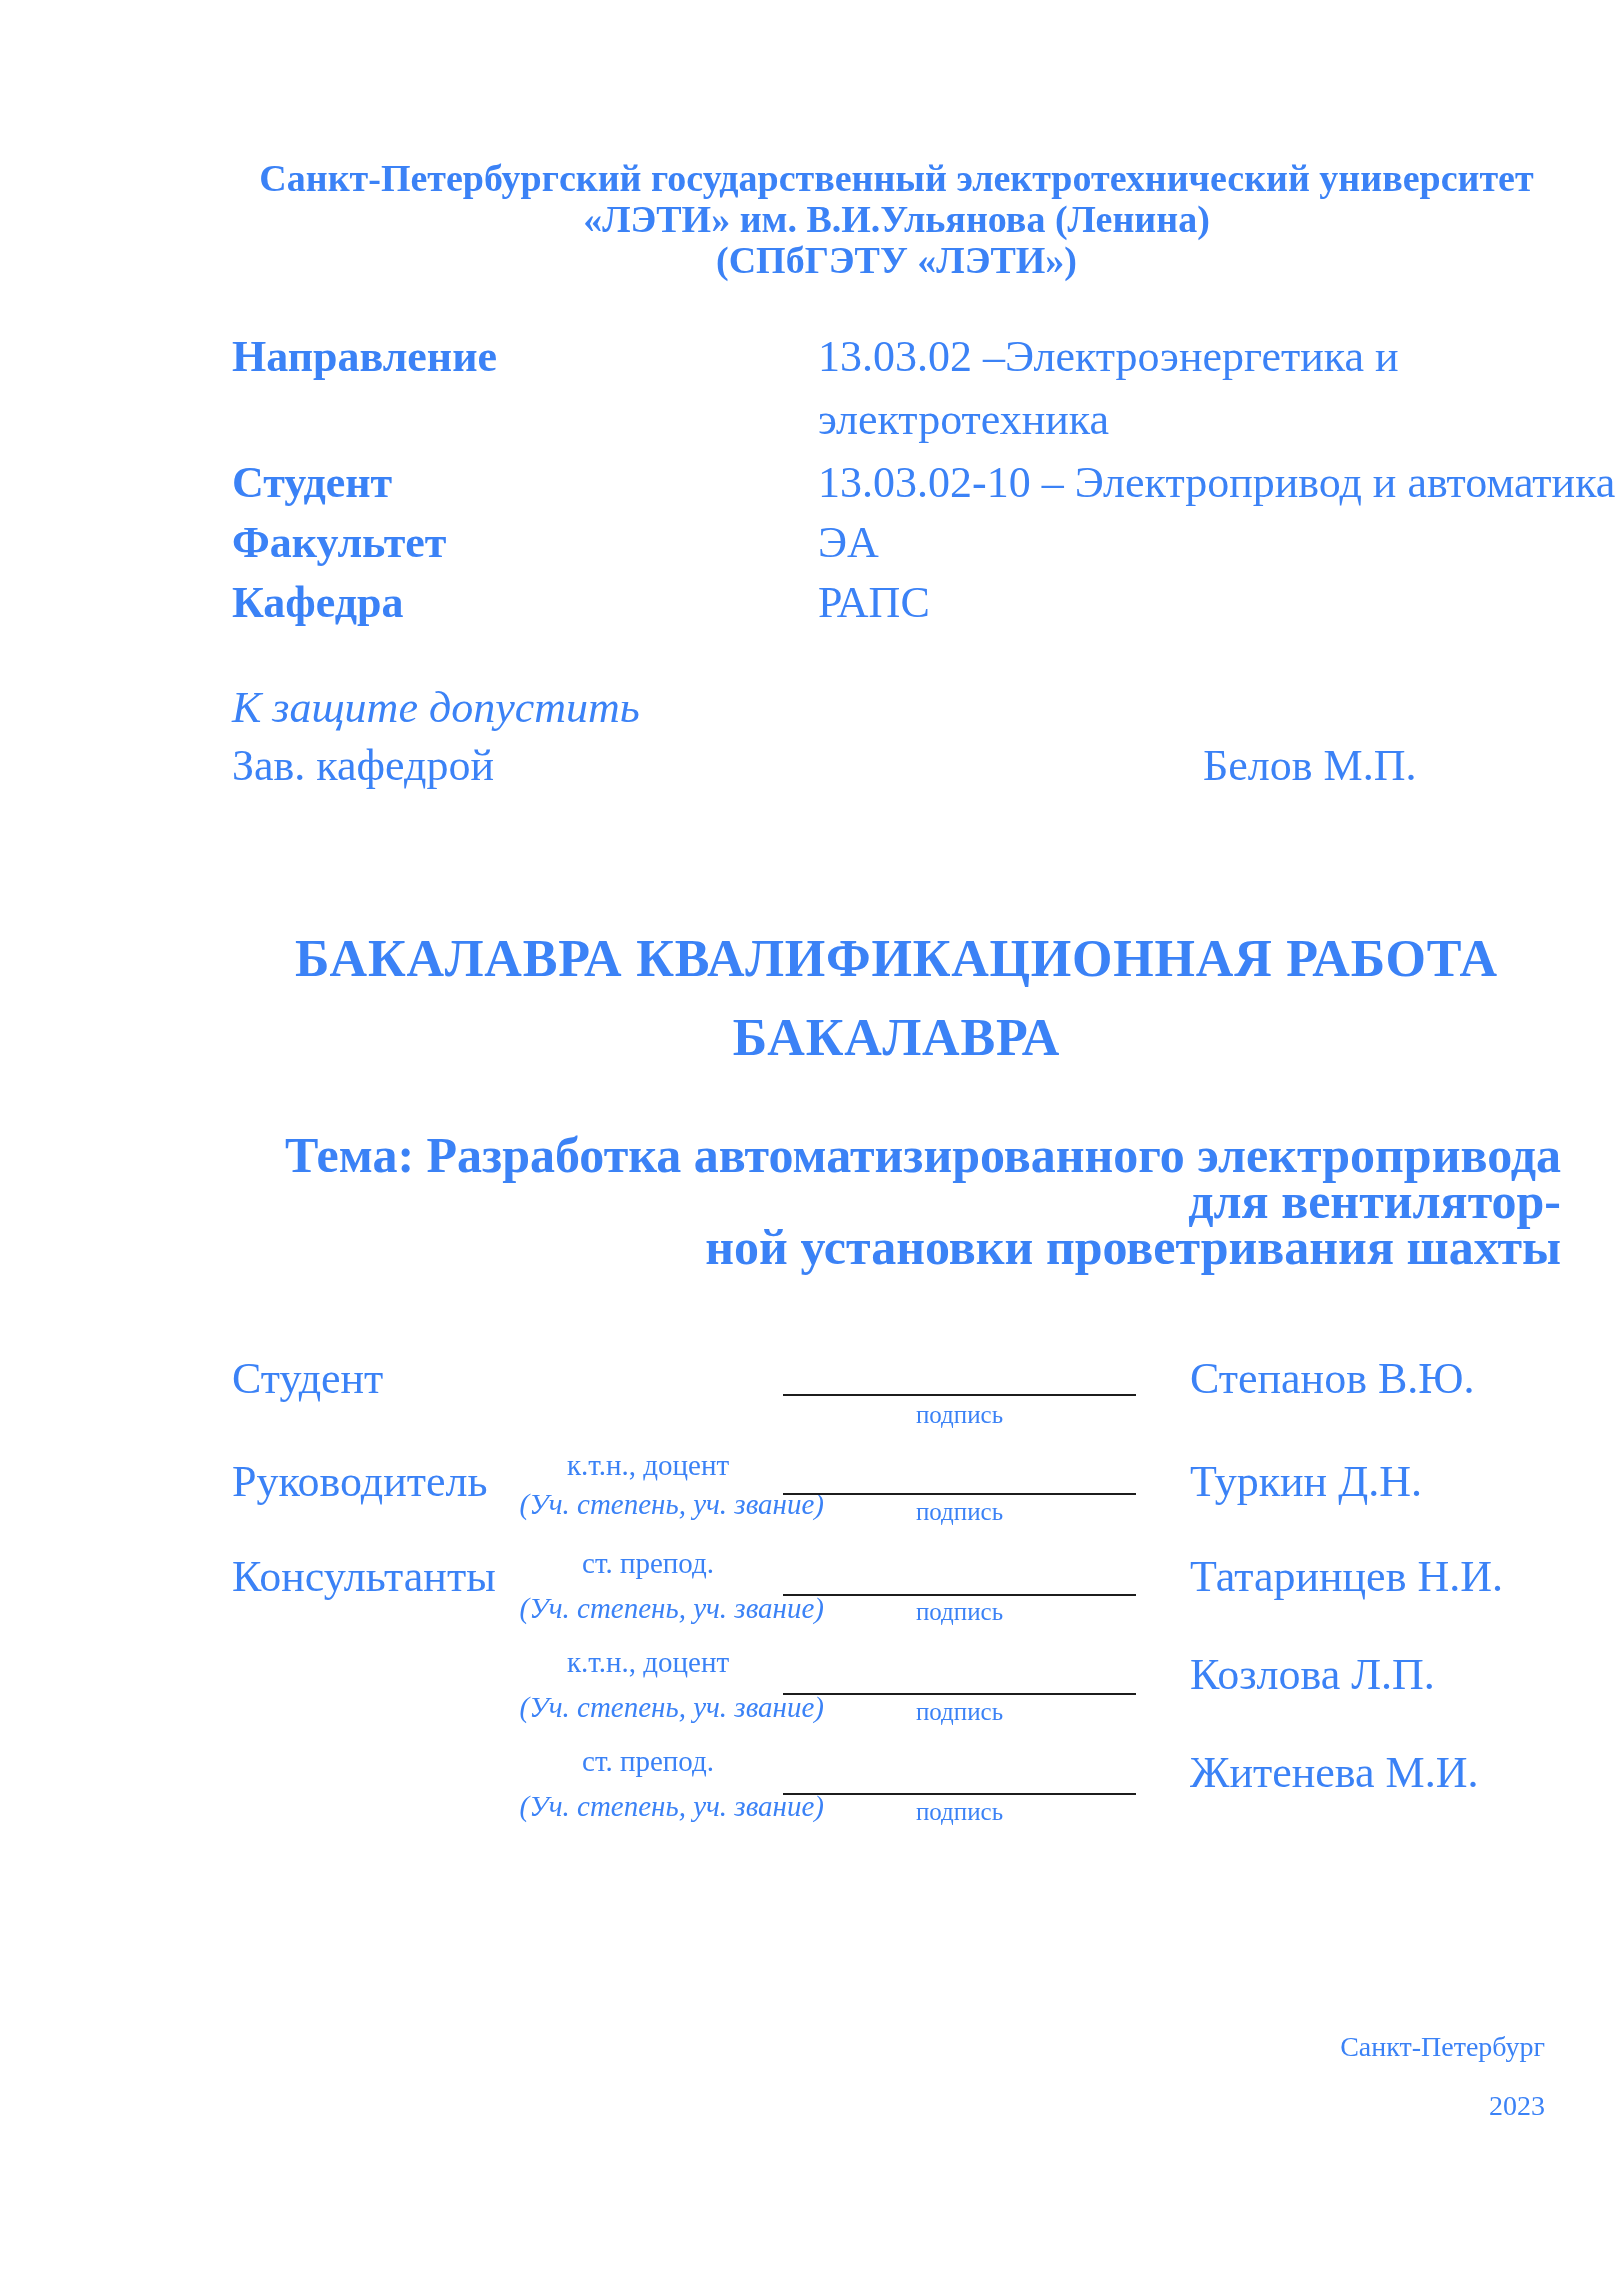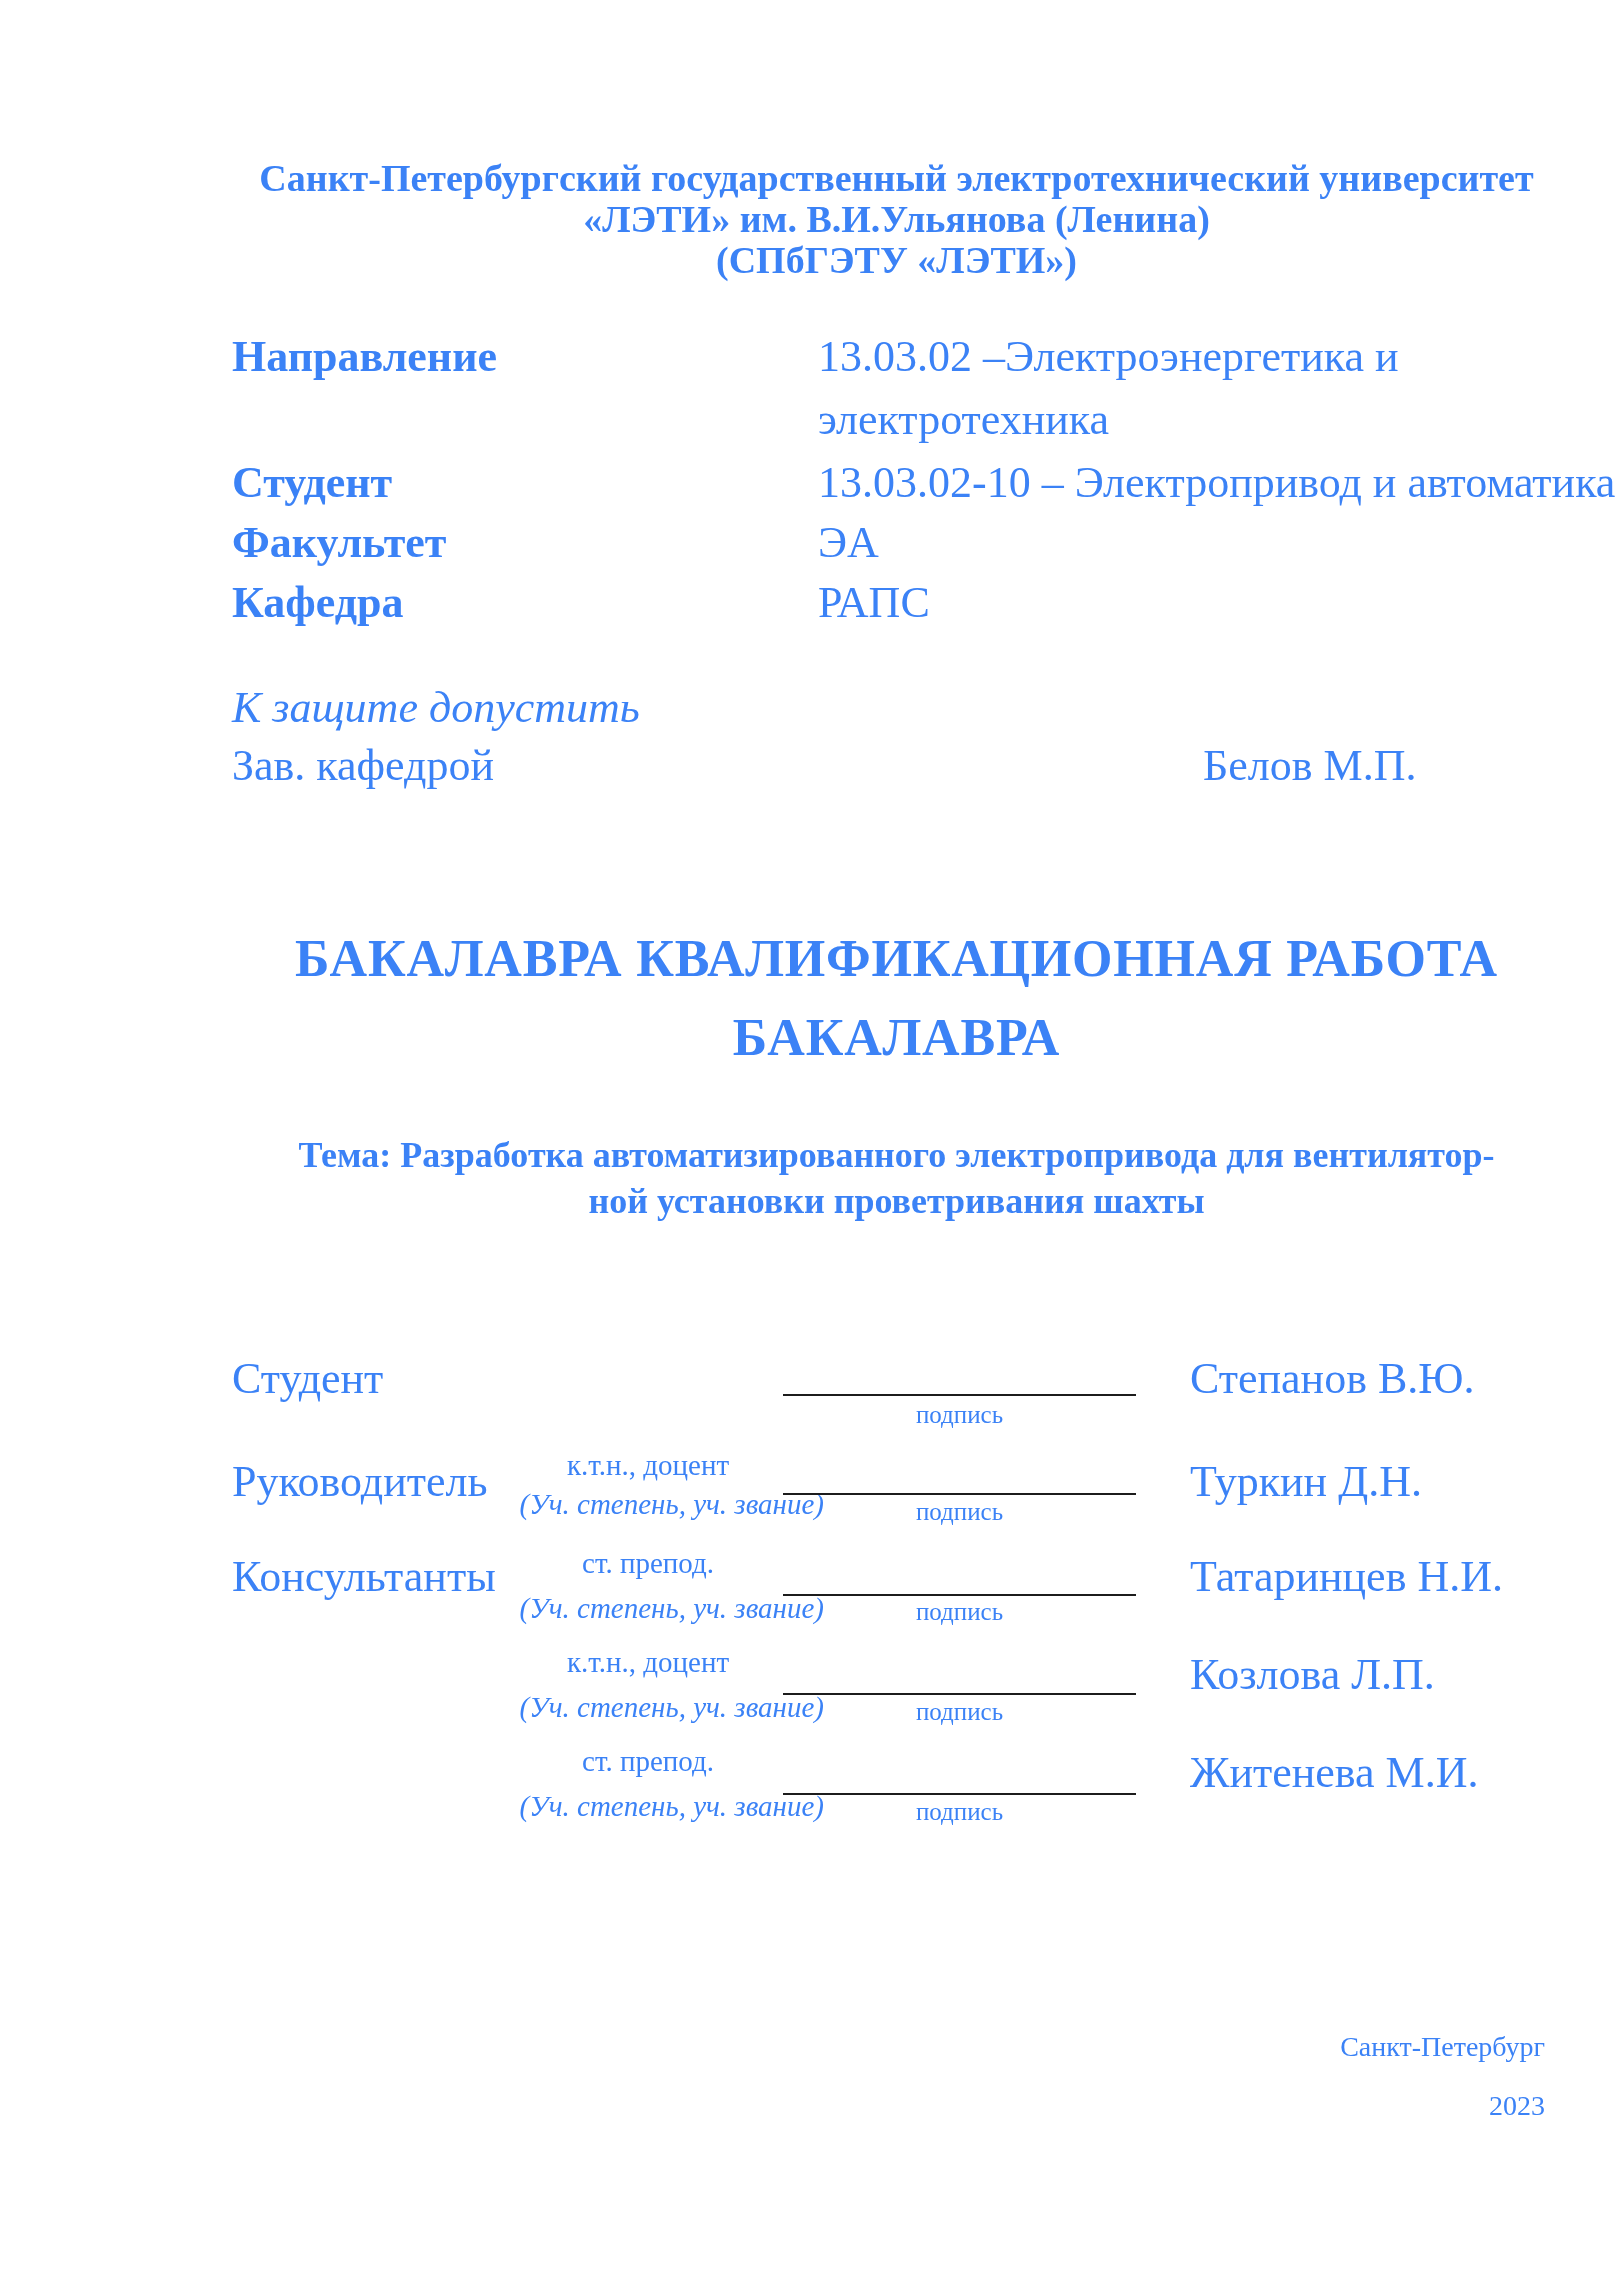--- a/index.html
+++ b/index.html
@@ -40,24 +40,24 @@
     font-size: 52px;
     line-height: 79px;
     font-weight: bold;
     text-align: center;
     letter-spacing: 0.8px;
   }
   .topic-block {
     left: 232px;
     width: 1329px;
     top: 1132px;
-    font-size: 36px;
+    font-size: 50px;
     line-height: 46px;
     font-weight: bold;
-    text-align: center;
+    text-align: right;
   }
   .deg-col {
     left: 487px;
     width: 322px;
     text-align: center;
     font-size: 29px;
     line-height: 35px;
   }
   .paren-col {
     left: 471px;

